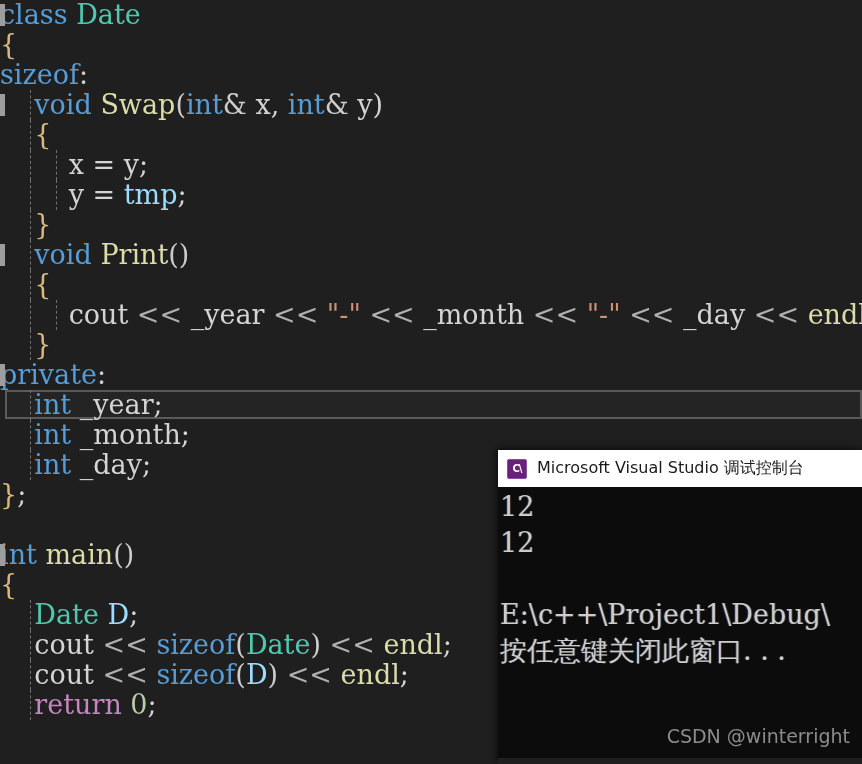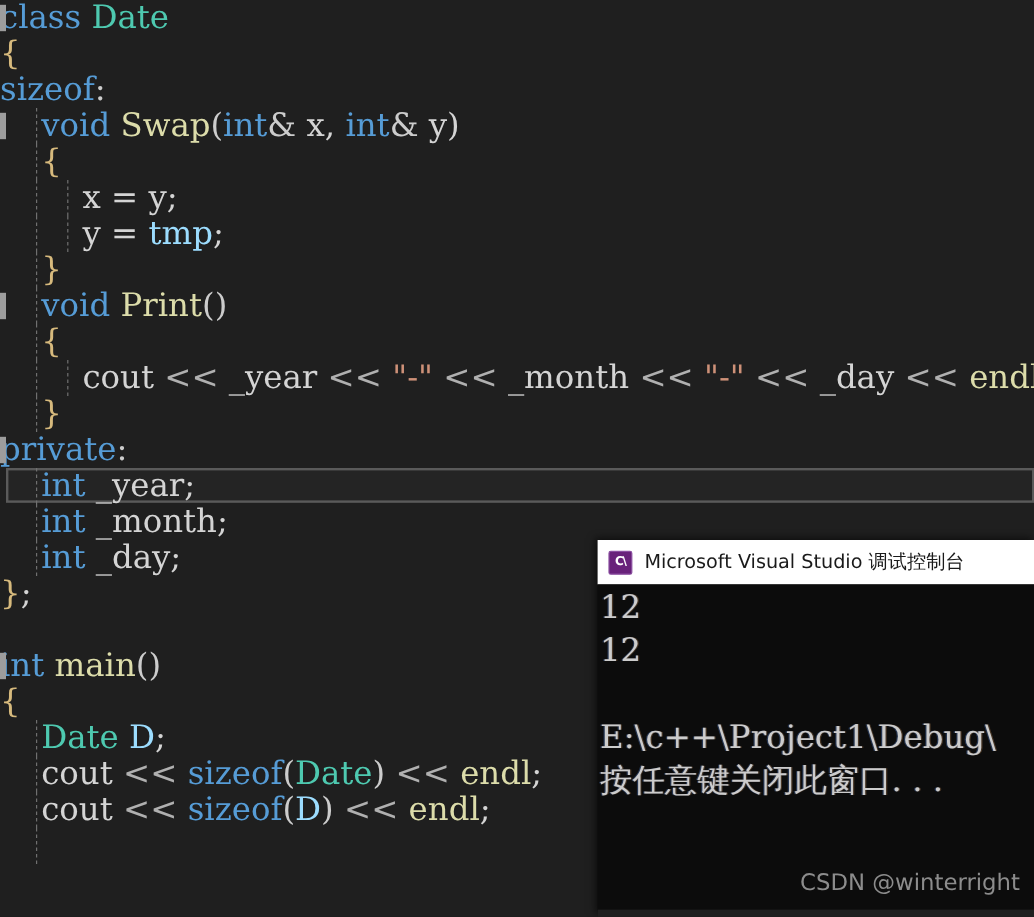--- a/index.html
+++ b/index.html
@@ -167,21 +167,21 @@
     <div class="code-line"><div class="current-line"></div><div class="guide g1"></div><span class="txt"><span class="plain">    </span><span class="kw">int</span><span class="plain"> _year;</span></span></div>
     <div class="code-line"><div class="guide g1"></div><span class="txt"><span class="plain">    </span><span class="kw">int</span><span class="plain"> _month;</span></span></div>
     <div class="code-line"><div class="guide g1"></div><span class="txt"><span class="plain">    </span><span class="kw">int</span><span class="plain"> _day;</span></span></div>
     <div class="code-line"><span class="txt"><span class="brace">}</span><span class="plain">;</span></span></div>
     <div class="code-line"><span class="txt"><span class="plain"></span></span></div>
     <div class="code-line"><div class="edge-mark"></div><span class="txt"><span class="kw">int</span><span class="plain"> </span><span class="fn">main</span><span class="punct">()</span></span></div>
     <div class="code-line"><span class="txt"><span class="brace">{</span></span></div>
     <div class="code-line"><div class="guide g1"></div><span class="txt"><span class="plain">    </span><span class="type">Date</span><span class="plain"> </span><span class="var">D</span><span class="plain">;</span></span></div>
     <div class="code-line"><div class="guide g1"></div><span class="txt"><span class="plain">    cout </span><span class="op">&lt;&lt;</span><span class="plain"> </span><span class="kw">sizeof</span><span class="punct">(</span><span class="type">Date</span><span class="punct">)</span><span class="plain"> </span><span class="op">&lt;&lt;</span><span class="plain"> </span><span class="endl">endl</span><span class="plain">;</span></span></div>
     <div class="code-line"><div class="guide g1"></div><span class="txt"><span class="plain">    cout </span><span class="op">&lt;&lt;</span><span class="plain"> </span><span class="kw">sizeof</span><span class="punct">(</span><span class="var">D</span><span class="punct">)</span><span class="plain"> </span><span class="op">&lt;&lt;</span><span class="plain"> </span><span class="endl">endl</span><span class="plain">;</span></span></div>
-    <div class="code-line"><div class="guide g1"></div></div>
+    <div class="code-line"><div class="guide g1"></div><span class="txt"><span class="plain">    </span><span class="ret">return</span><span class="plain"> </span><span class="num">0</span><span class="plain">;</span></span></div>
   </div>
 
 <div id="console">
   <div id="console-titlebar">
     <div id="console-icon">C\</div>
     <div id="console-title">Microsoft Visual Studio 调试控制台</div>
   </div>
   <div id="console-body">
     <div id="console-lines">
         <div class="con-line">12</div>

